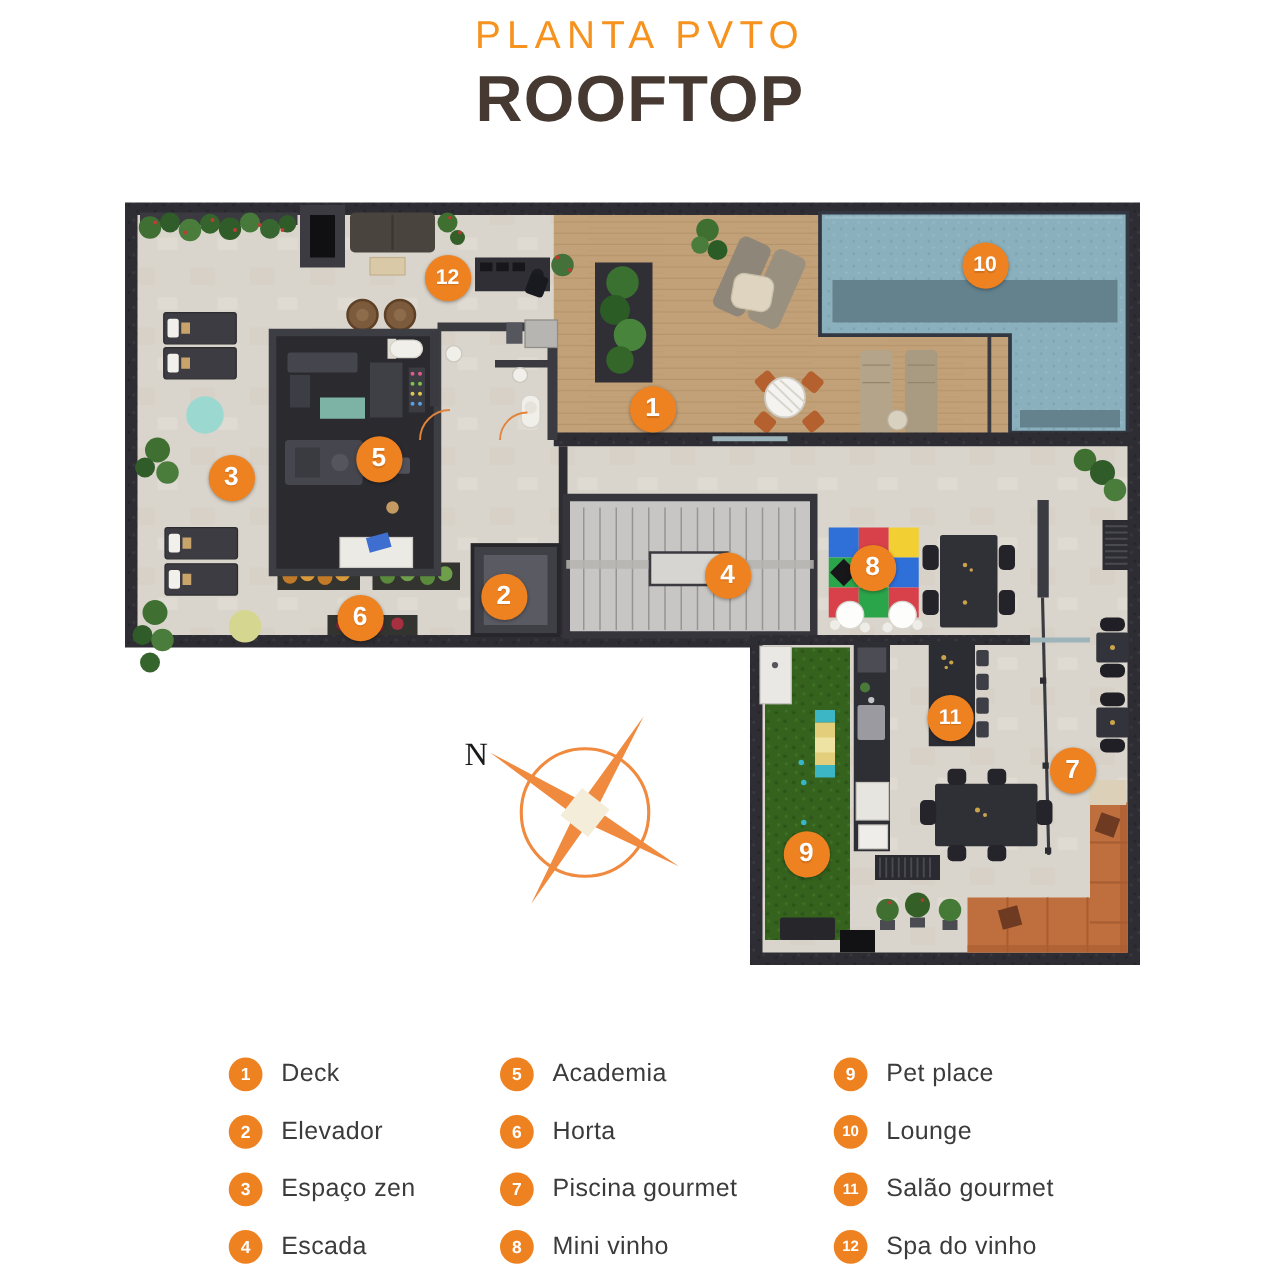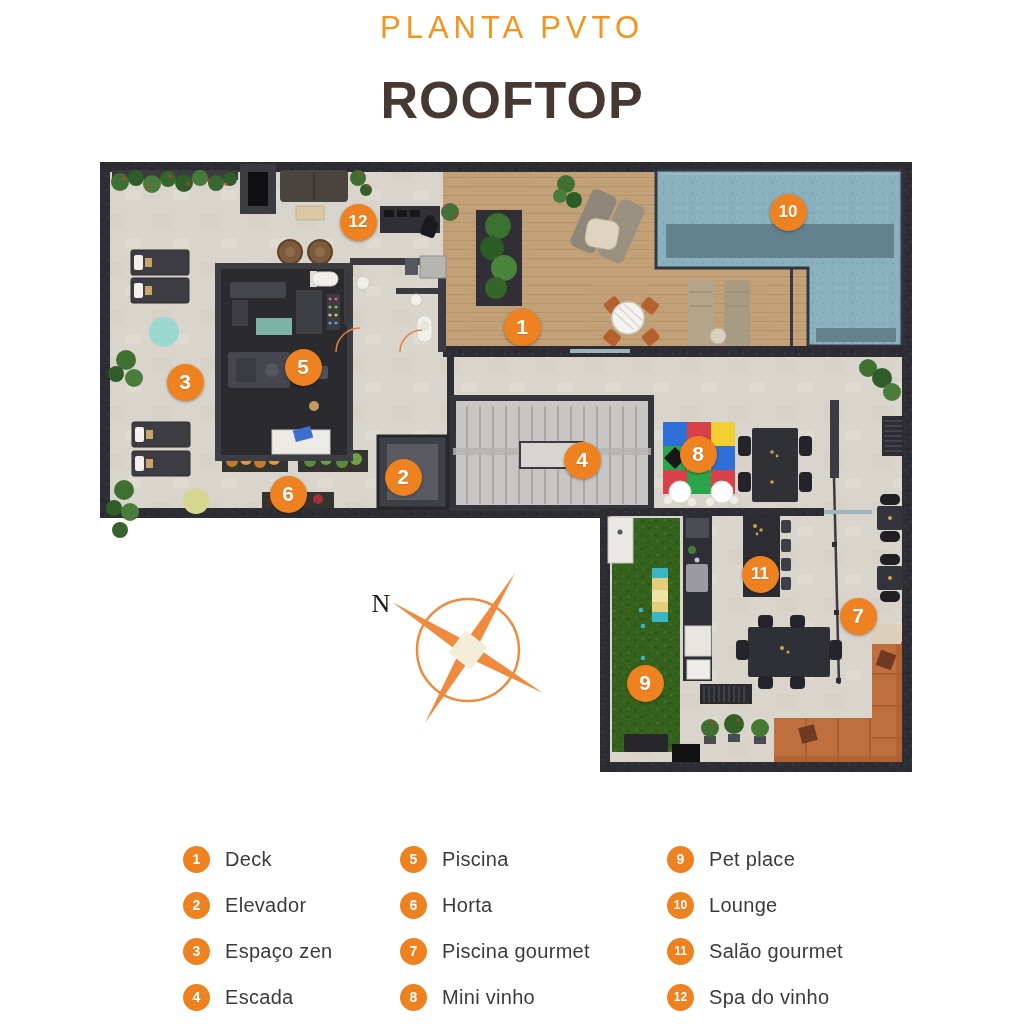--- a/index.html
+++ b/index.html
@@ -1,21 +1,21 @@
 <!DOCTYPE html>
 <html style="--accent: #EF8220; --accent2: #F6921E; --brown: #453931;"><head>
 <meta charset="utf-8">
 <style>
   html,body{margin:0;padding:0;background:#ffffff;}
   .page{position:relative;width:1024px;height:1024px;background:#fff;overflow:hidden;
         font-family:"Liberation Sans","DejaVu Sans",sans-serif;}
   
   .title-block{position:absolute;top:0;left:0;width:100%;text-align:center;}
   .subtitle{margin-top:10px;font-size:31px;font-weight:400;letter-spacing:5px;color:var(--accent2,#F6921E);}
-  .main-title{margin-top:24px;font-size:52px;font-weight:800;letter-spacing:1px;color:var(--brown,#453931);}
+  .main-title{margin-top:4px;font-size:52px;font-weight:800;letter-spacing:1px;color:var(--brown,#453931);}
   
   .plan{position:absolute;left:100px;top:160px;width:814px;height:614px;}
   .plan svg{position:absolute;left:0;top:0;}
   .markers{position:absolute;left:0;top:0;width:100%;height:100%;}
   .marker{position:absolute;width:37px;height:37px;border-radius:50%;
           background:var(--accent,#EF8220);color:#fff;font-weight:bold;font-size:21px;
           display:flex;align-items:center;justify-content:center;
           box-shadow:0 1px 3px rgba(0,0,0,.35);text-shadow:0 1px 1px rgba(0,0,0,.15);}
   .marker.two{font-size:17px;}
   
@@ -419,21 +419,21 @@
           <span class="legend-label">Espaço zen</span>
         </div>
         <div class="legend-item">
           <span class="legend-num">4</span>
           <span class="legend-label">Escada</span>
         </div>
       </div>
       <div class="legend-col" style="left: 400px;">
         <div class="legend-item">
           <span class="legend-num">5</span>
-          <span class="legend-label">Piscina</span>
+          <span class="legend-label">Academia</span>
         </div>
         <div class="legend-item">
           <span class="legend-num">6</span>
           <span class="legend-label">Horta</span>
         </div>
         <div class="legend-item">
           <span class="legend-num">7</span>
           <span class="legend-label">Piscina gourmet</span>
         </div>
         <div class="legend-item">

